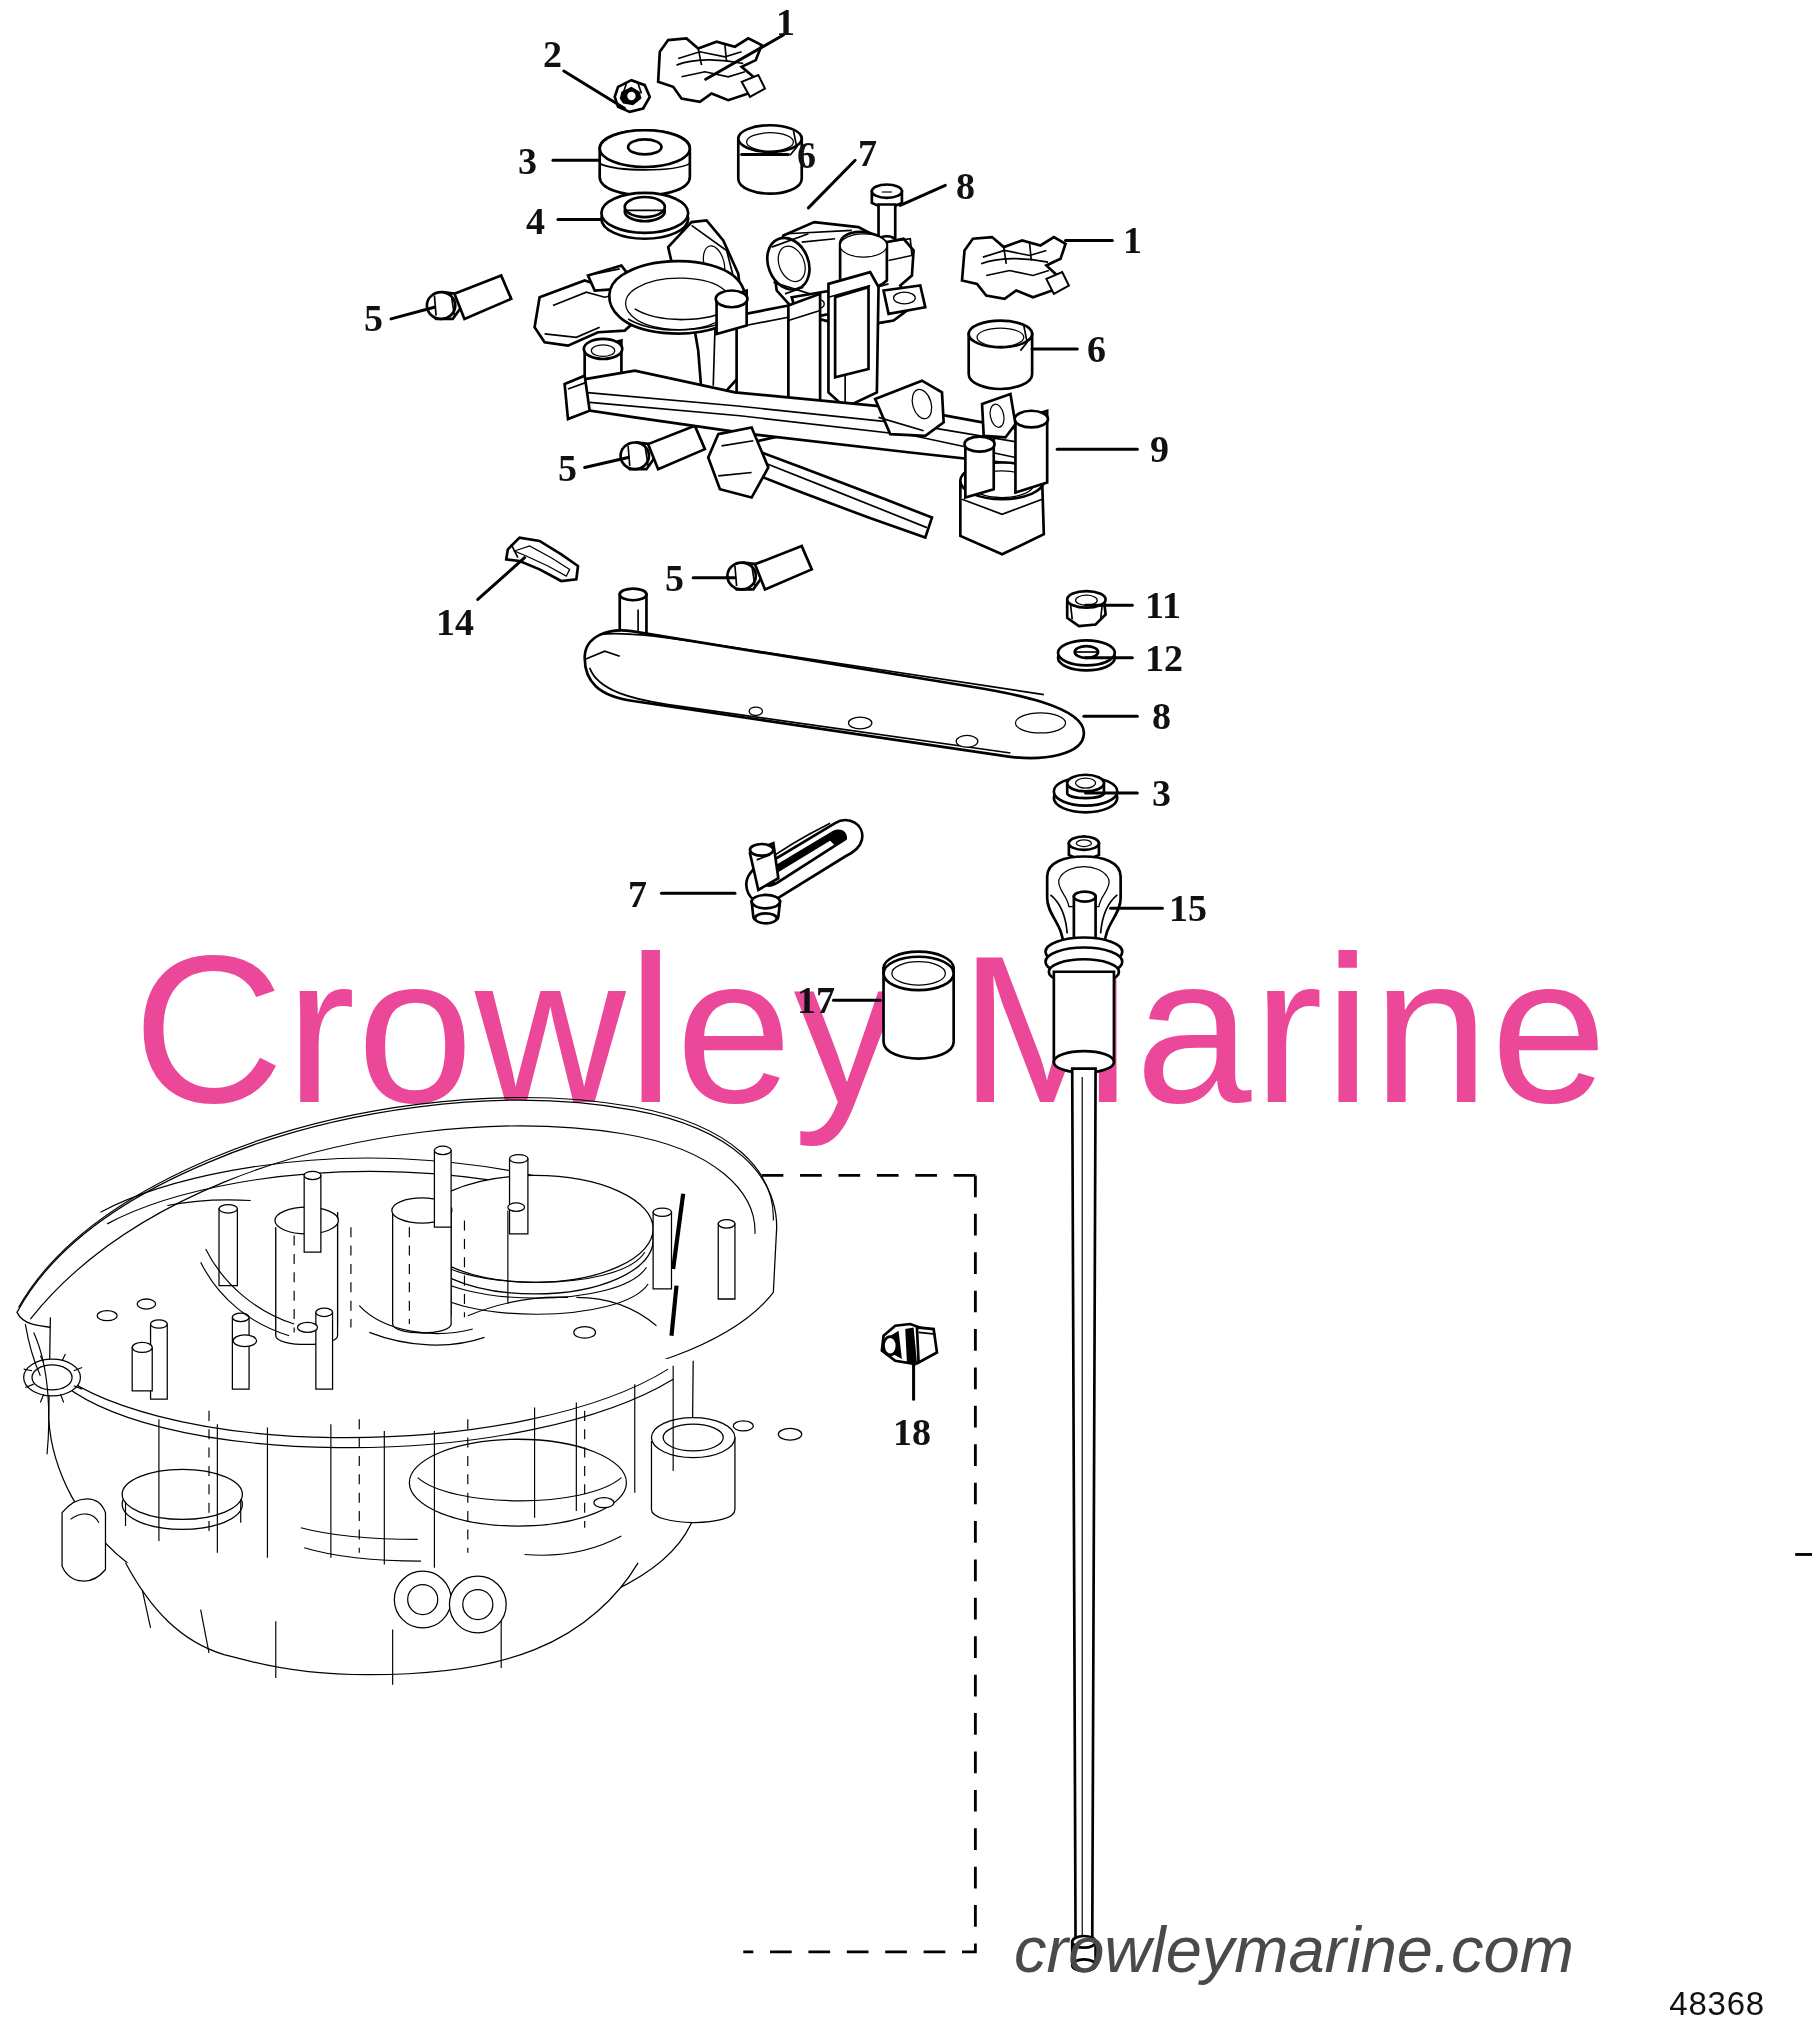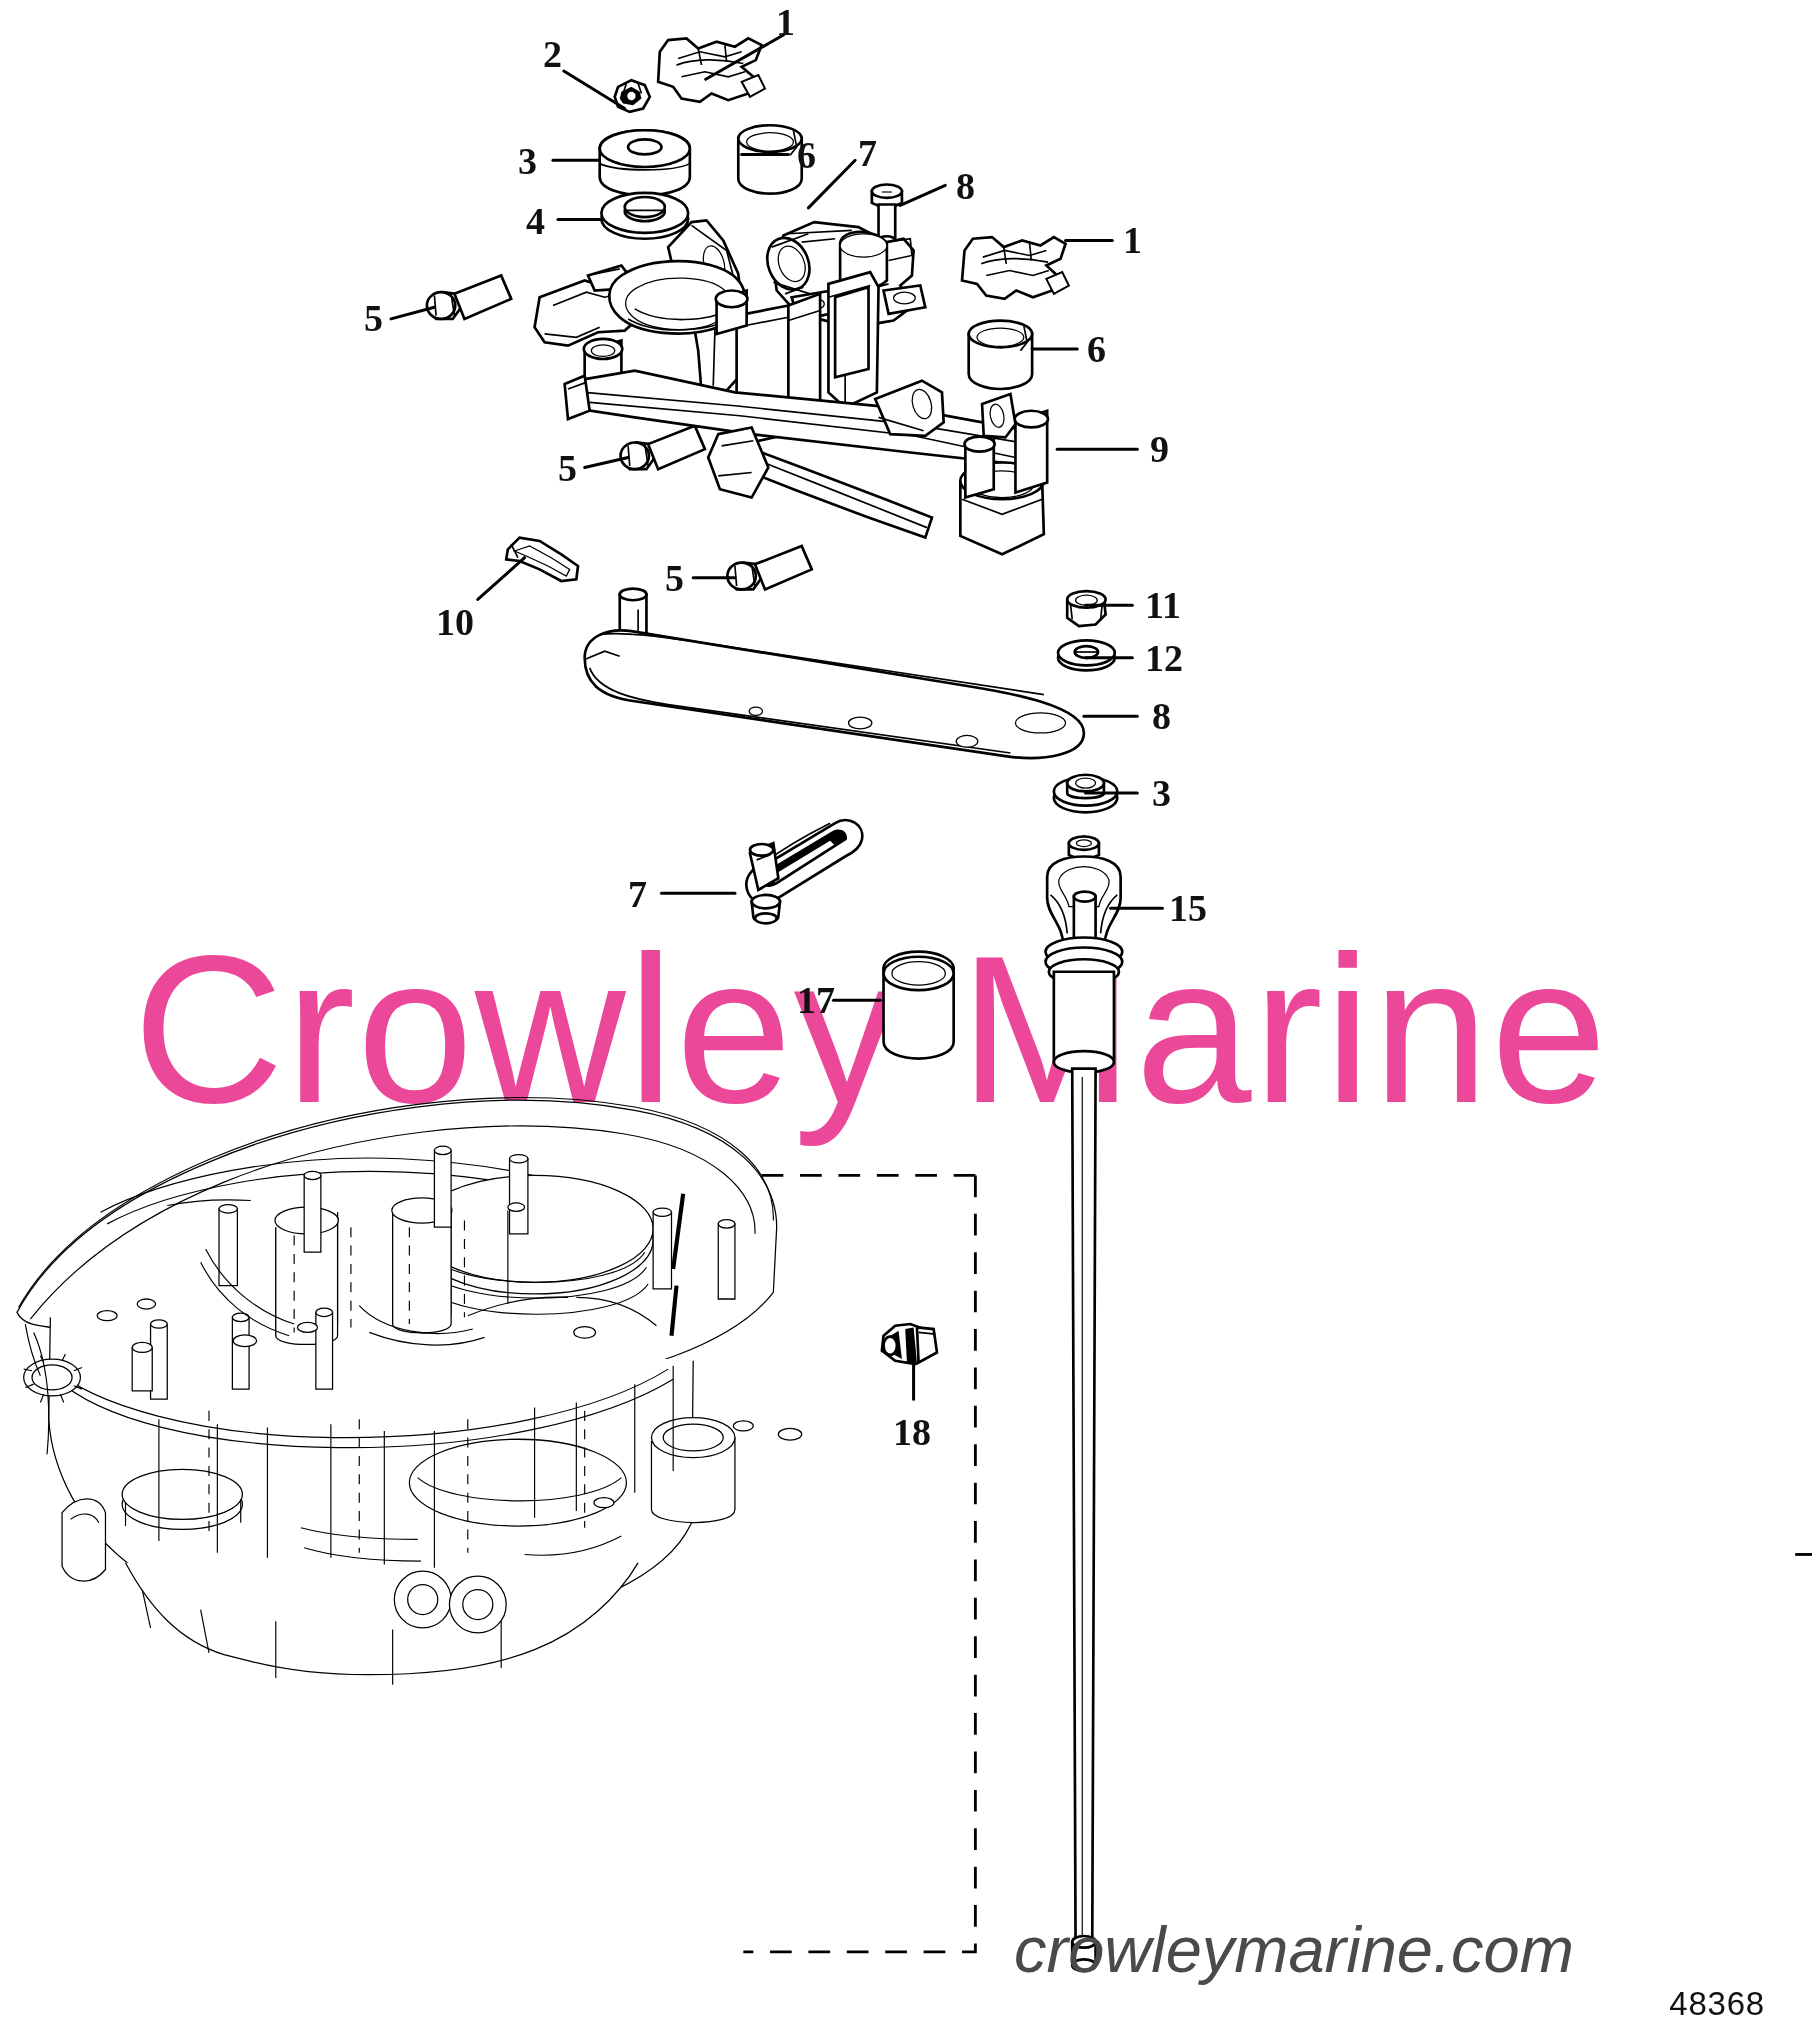--- a/index.html
+++ b/index.html
@@ -503,21 +503,21 @@
   <div class="cal" style="left:518px;top:142px">3</div>
   <div class="cal" style="left:797px;top:136px">6</div>
   <div class="cal" style="left:858px;top:134px">7</div>
   <div class="cal" style="left:956px;top:167px">8</div>
   <div class="cal" style="left:1123px;top:221px">1</div>
   <div class="cal" style="left:526px;top:202px">4</div>
   <div class="cal" style="left:1087px;top:330px">6</div>
   <div class="cal" style="left:364px;top:299px">5</div>
   <div class="cal" style="left:558px;top:449px">5</div>
   <div class="cal" style="left:1150px;top:430px">9</div>
-  <div class="cal" style="left:436px;top:603px">10</div>
+  <div class="cal" style="left:436px;top:603px">14</div>
   <div class="cal" style="left:665px;top:559px">5</div>
   <div class="cal" style="left:1145px;top:586px">11</div>
   <div class="cal" style="left:1145px;top:639px">12</div>
   <div class="cal" style="left:1152px;top:697px">8</div>
   <div class="cal" style="left:1152px;top:774px">3</div>
   <div class="cal" style="left:1169px;top:889px">15</div>
   <div class="cal" style="left:628px;top:875px">7</div>
   <div class="cal" style="left:797px;top:981px">17</div>
   <div class="cal" style="left:893px;top:1413px">18</div>
 

